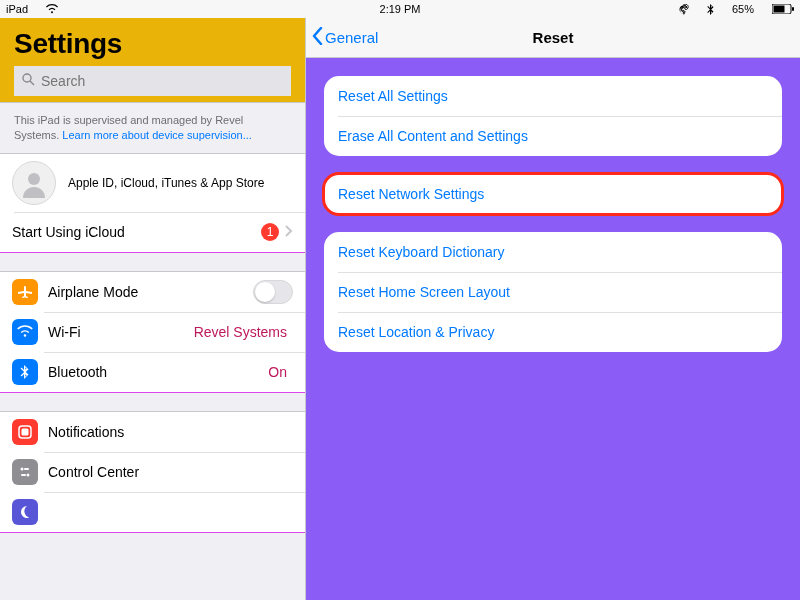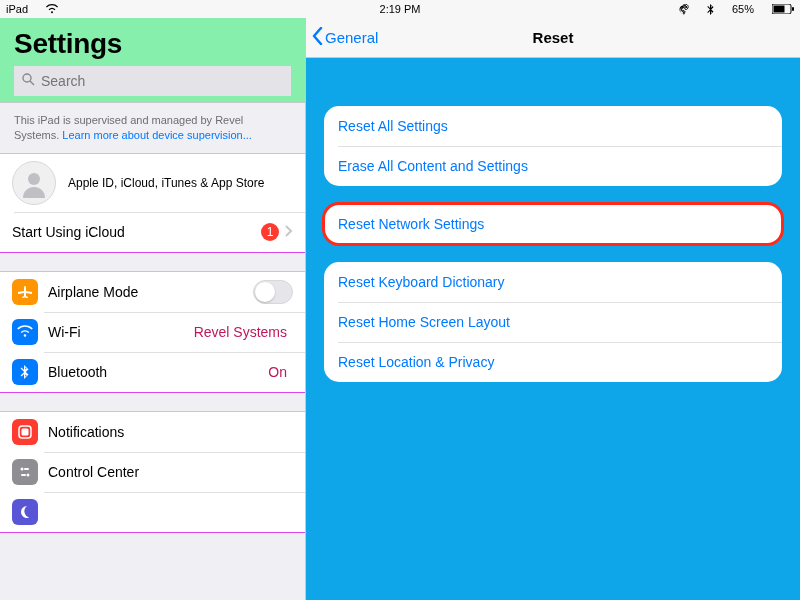--- a/index.html
+++ b/index.html
@@ -29,28 +29,27 @@
 .container { display: flex; height: 582px; }
 .sidebar {
   width: 306px;
   border-right: 1px solid #c8c7cc;
   background: #efeff4;
   display: flex;
   flex-direction: column;
 }
 .detail {
   flex: 1;
-  background: #0ea5e9;
+  background: #8b5cf6;
   display: flex;
   flex-direction: column;
-  gap: 30px;
-}
-
-
-.sb-header { padding: 10px 14px 6px 14px; background: #86efac; }
+}
+
+
+.sb-header { padding: 10px 14px 6px 14px; background: #eab308; }
 .sb-title { font-size: 28px; font-weight: 700; letter-spacing: -0.3px; margin-bottom: 6px; }
 .search-wrap {
   background: #e3e3e8;
   border-radius: 0;
   height: 30px;
   display: flex;
   align-items: center;
   padding: 0 8px;
   color: #8a8a8e;
   gap: 6px;

